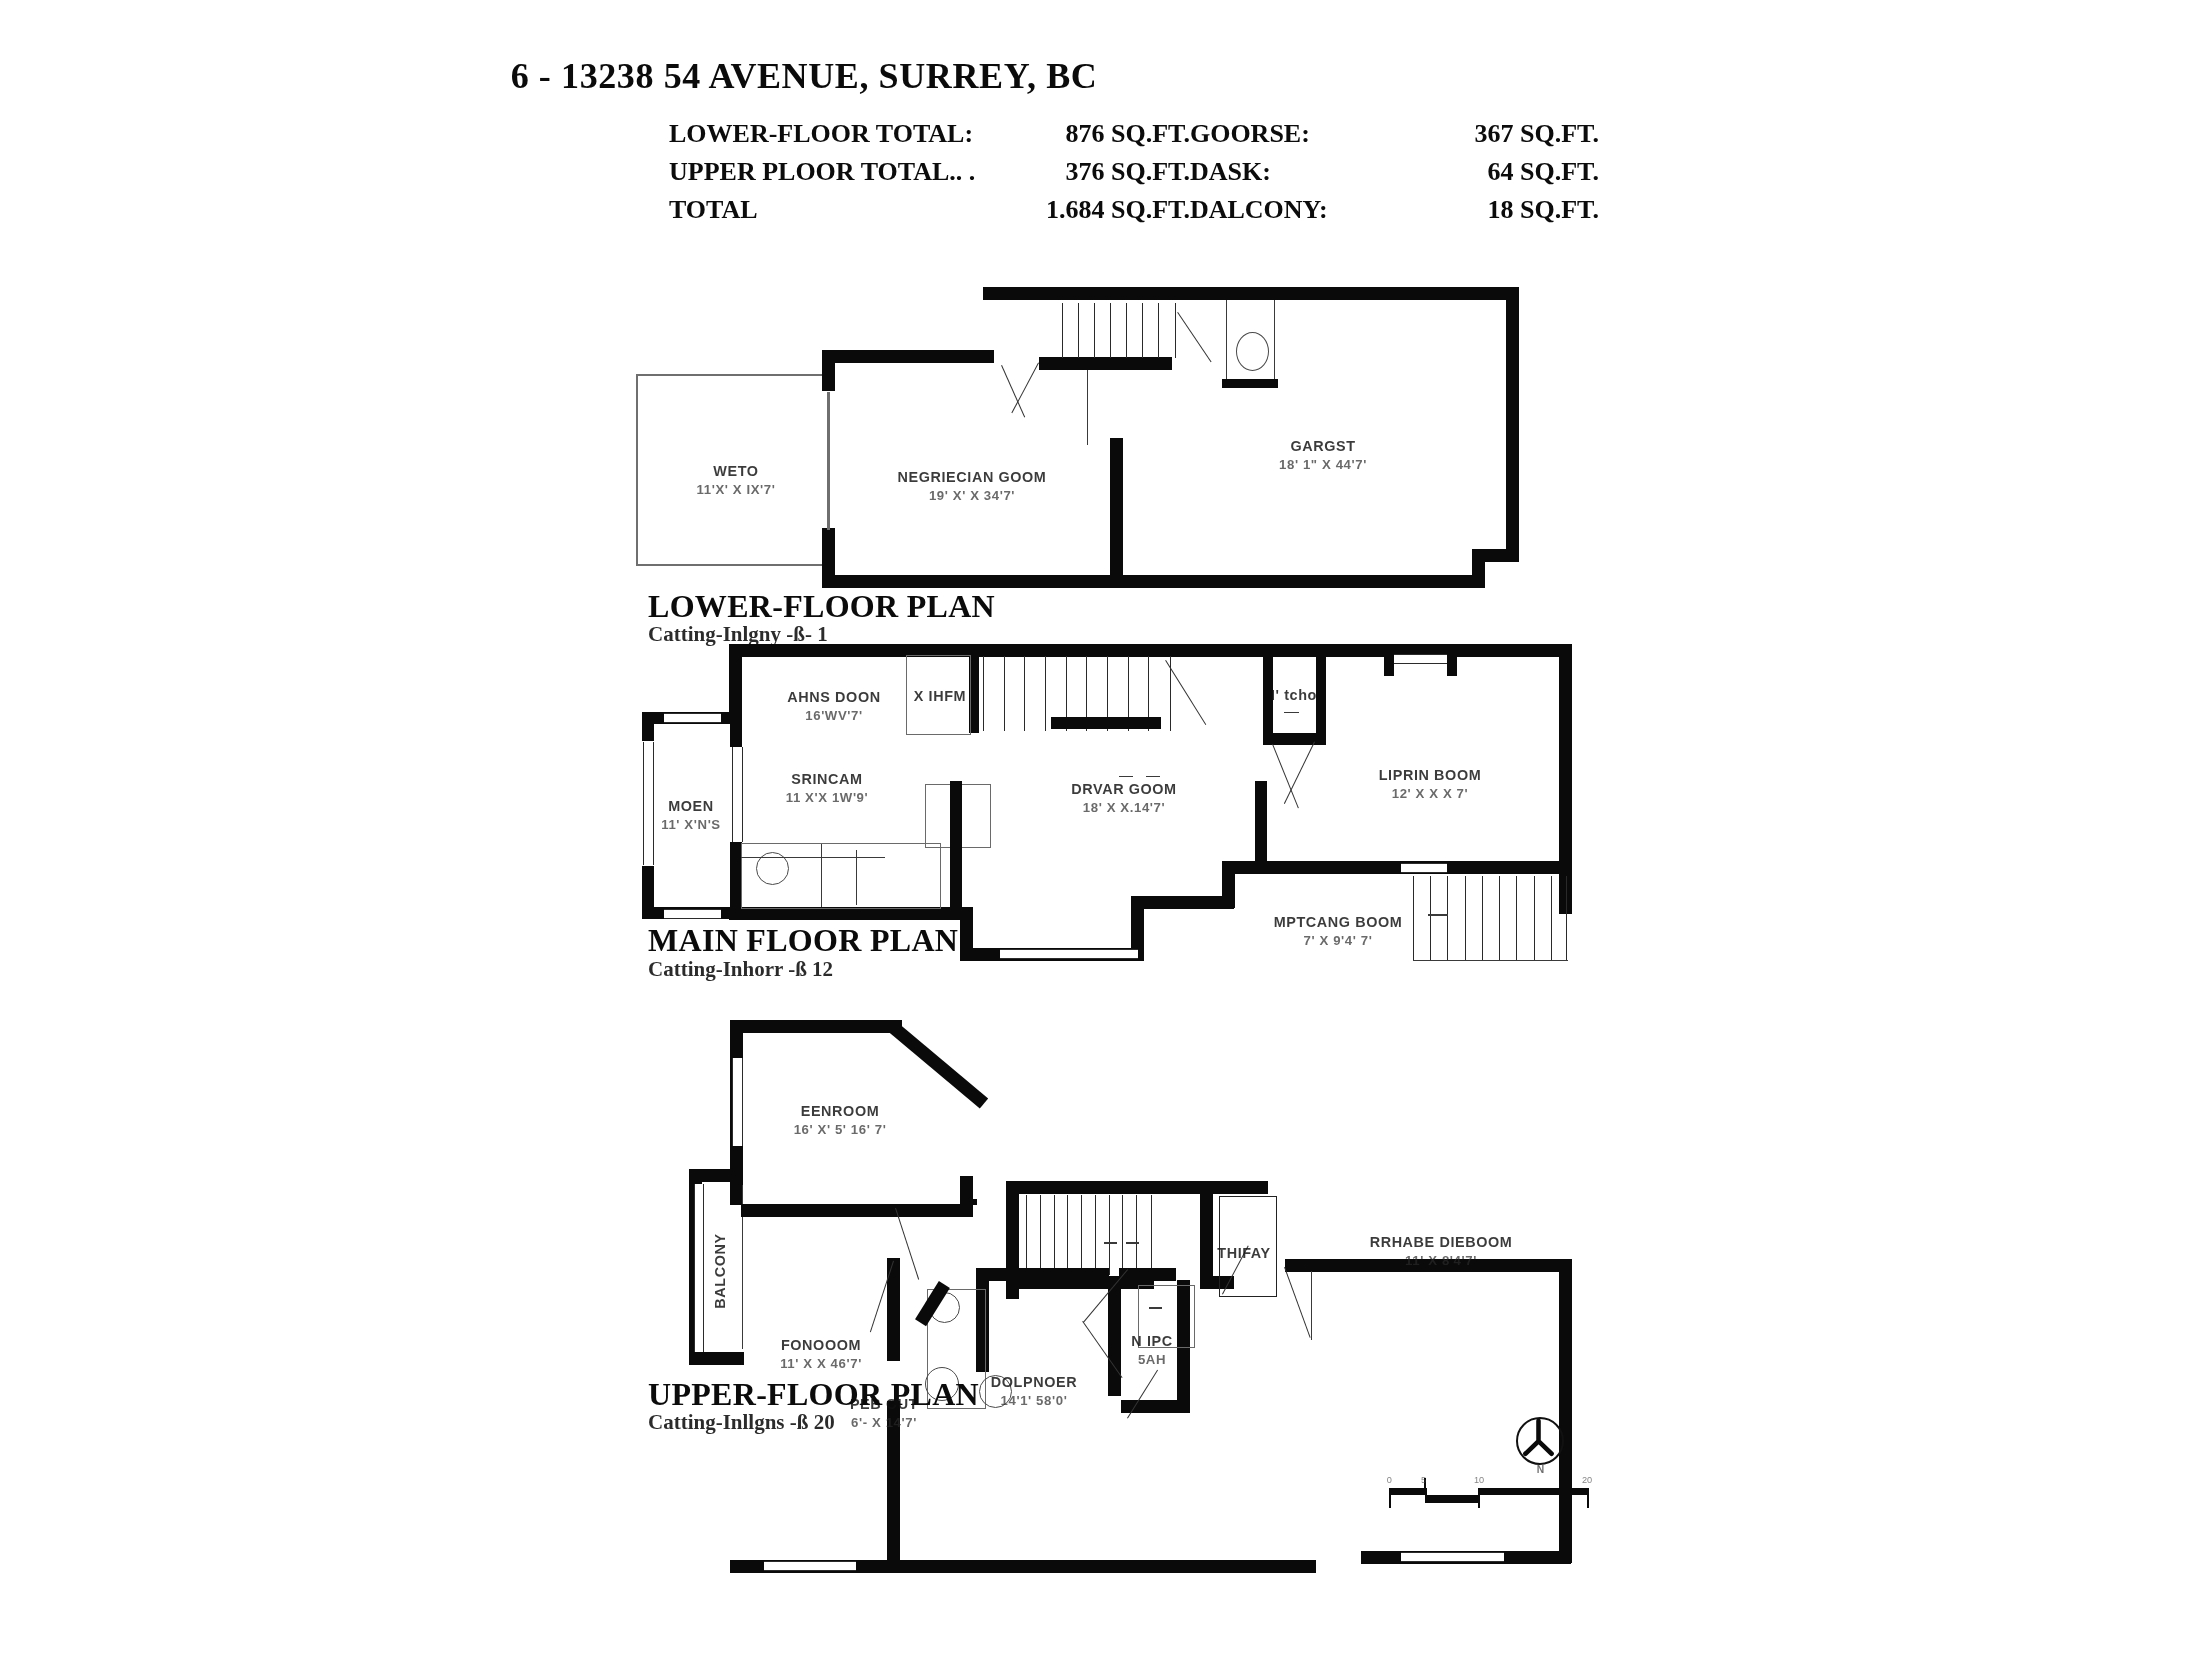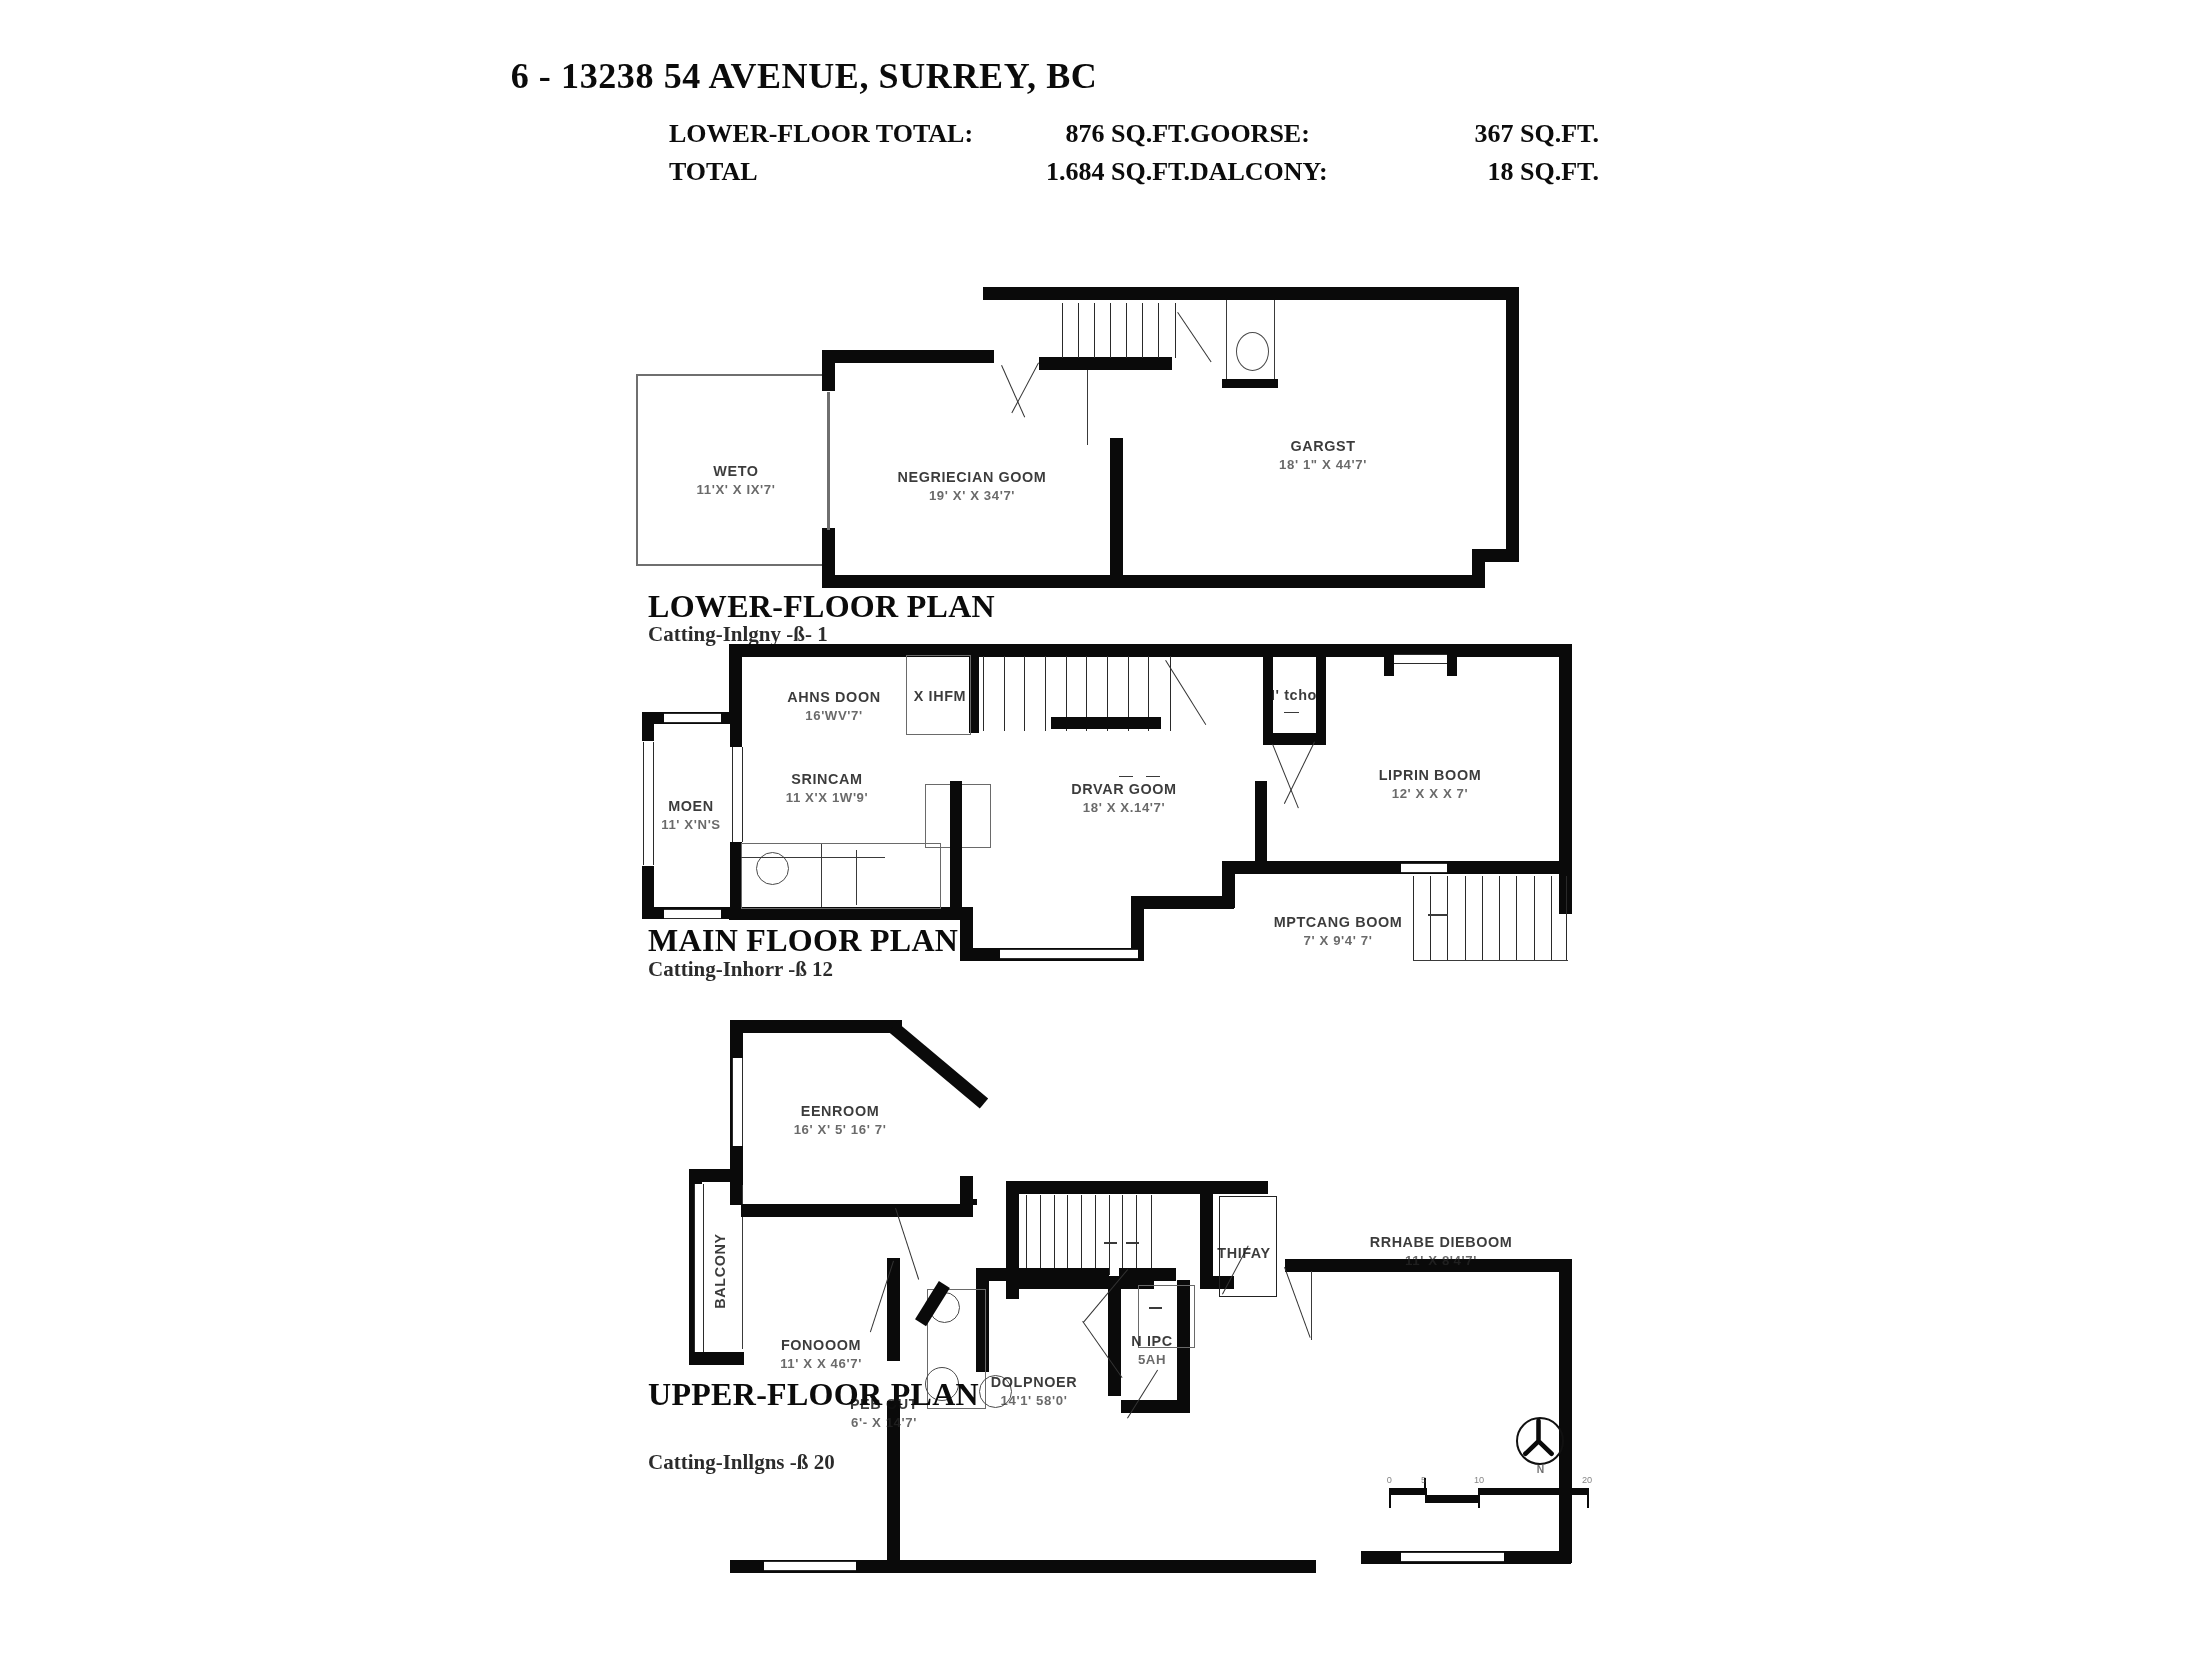--- a/index.html
+++ b/index.html
@@ -212,20 +212,26 @@
 <div id="header">
   <div id="doc-title">6 - 13238 54 AVENUE, SURREY, BC</div>
 
   <table class="summary-table">
     <tbody>
       <tr>
         <td class="sum-l-label">LOWER-FLOOR TOTAL:</td>
         <td class="sum-l-value">876 SQ.FT.</td>
         <td class="sum-r-label">GOORSE:</td>
         <td class="sum-r-value">367 SQ.FT.</td>
+      </tr>
+      <tr>
+        <td class="sum-l-label">UPPER PLOOR TOTAL.. .</td>
+        <td class="sum-l-value">376 SQ.FT.</td>
+        <td class="sum-r-label">DASK:</td>
+        <td class="sum-r-value">64 SQ.FT.</td>
       </tr>
       <tr>
         <td class="sum-l-label">TOTAL</td>
         <td class="sum-l-value">1.684 SQ.FT.</td>
         <td class="sum-r-label">DALCONY:</td>
         <td class="sum-r-value">18 SQ.FT.</td>
       </tr>
     </tbody>
   </table>
 </div>
@@ -510,21 +516,21 @@
   <div class="rlabel faint" style="left:1152px; top:1333px;">
     <span>N IPC</span>
     <span class="dim">5AH</span>
   </div>
   <div class="rlabel faint" style="left:1441px; top:1234px;">
     <span>RRHABE DIEBOOM</span>
     <span class="dim">11' X 8'4'7'</span>
   </div>
 
   <div class="plan-title" style="left:648px; top:1376px;">UPPER-FLOOR PLAN</div>
-  <div class="plan-sub" style="left:648px; top:1410px;margin-top:40px;">Catting-Inllgns -ß 20</div>
+  <div class="plan-sub" style="left:648px; top:1410px;">Catting-Inllgns -ß 20</div>
 </div>
 
 <div id="compass" style="left:1516px; top:1417px; width:49px; height:63px;">
   <div class="ring"></div>
   <svg width="49" height="49" viewBox="0 0 86 86" style="position:absolute;left:-1.7px;top:-1.7px;">
     <path d="M43 10 L43 46 L20 68 M43 46 L66 68" stroke="#0a0a0a" stroke-width="8" fill="none" stroke-linecap="round"></path>
   </svg>
   <div id="compass-label" style="top:47px;">N</div>
 </div>
 

